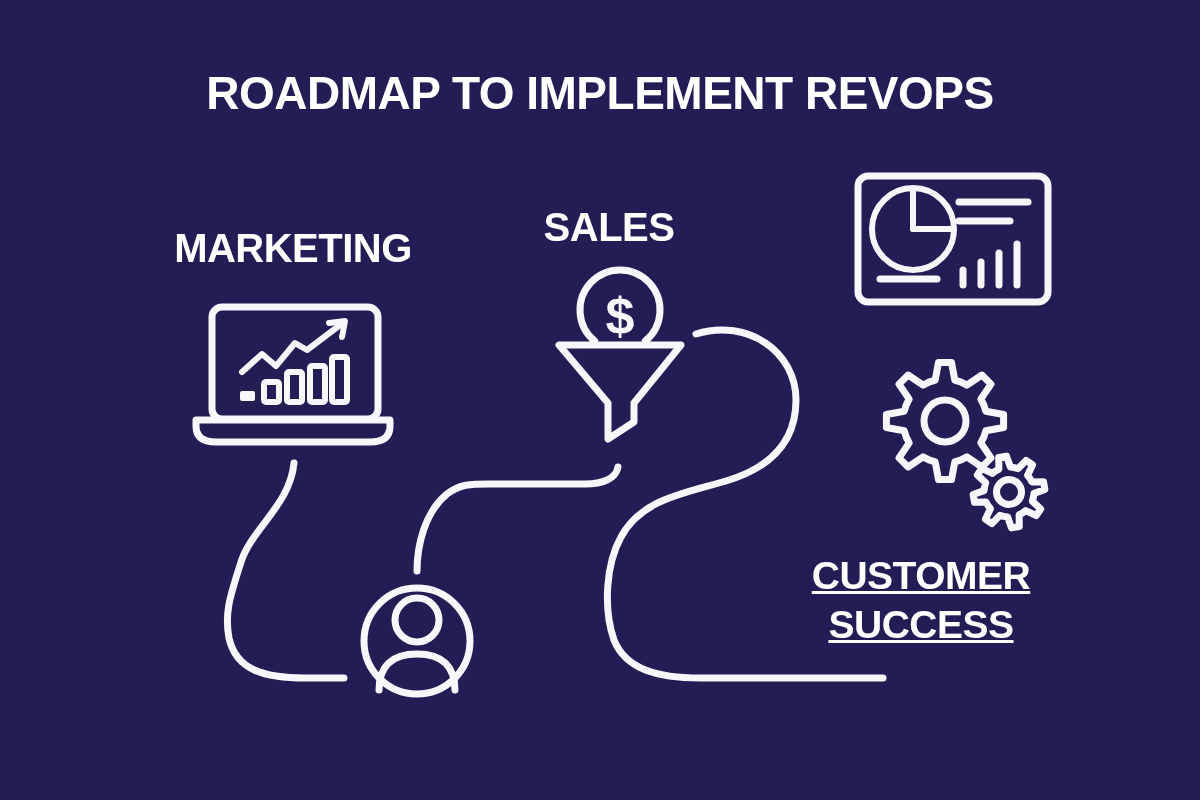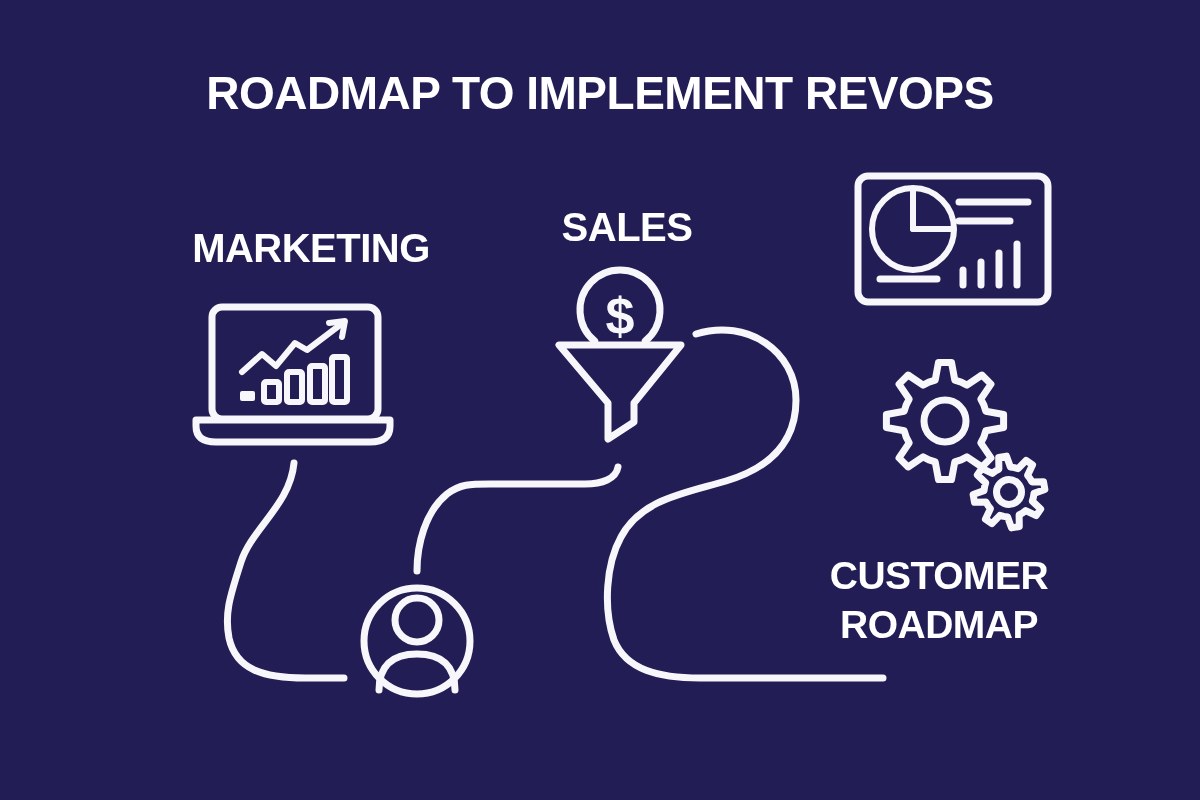--- a/index.html
+++ b/index.html
@@ -27,21 +27,20 @@
 
   .label {
     position: absolute;
     transform: translateX(-50%);
     color: var(--text, #ffffff);
     font-weight: 700;
     font-size: 40px;
     letter-spacing: -0.5px;
     white-space: nowrap;
     text-align: center;
-    margin-left: 18px;
   }
   #title {
     position: absolute;
     left: 0; top: 68px; width: 1200px;
     text-align: center;
     color: var(--text, #ffffff);
     font-weight: 700;
     font-size: 46px;
     letter-spacing: -0.5px;
     line-height: 50px;
@@ -57,23 +56,23 @@
 <body>
 
 <div id="scene">
 
   <div id="title">ROADMAP TO IMPLEMENT REVOPS</div>
 
   <div class="label" style="left:293px; top:226px;">MARKETING</div>
 
   <div class="label" style="left:609px; top:205px;">SALES</div>
 
-  <div class="label" id="label-customer-success" style="left:921px; top:551px;">
+  <div class="label" id="label-customer-success" style="left:921px; top:551px;text-decoration:underline;">
     <div>CUSTOMER</div>
-    <div>ROADMAP</div>
+    <div>SUCCESS</div>
   </div>
 
   <svg id="icon-layer" viewBox="0 0 1200 800">
 
     <g>
       <path class="st" d="M294,463 C290,505 252,528 241,562 C231,594 224,612 229,638 C236,670 264,678 305,678 L344,678"></path>
     </g>
 
     <g>
       <path class="st" d="M417,571 C417,545 425,512 447,494 C460,484 470,484 490,484 L585,484 C602,484 616,479 618,467"></path>

